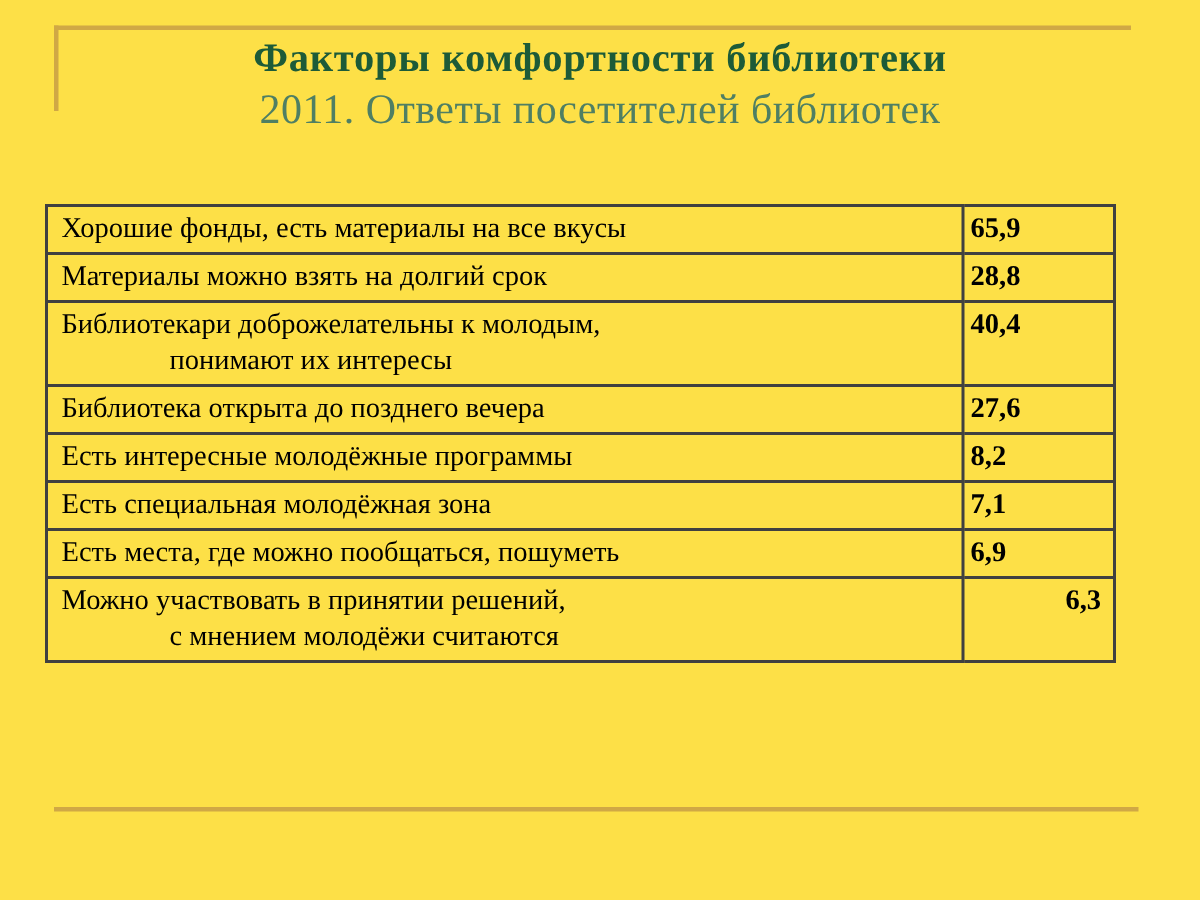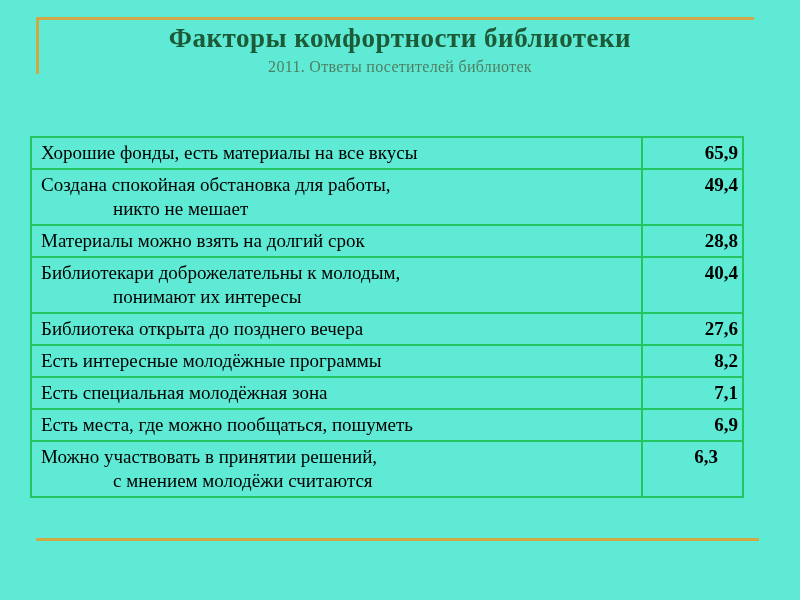--- a/index.html
+++ b/index.html
@@ -1,21 +1,21 @@
 <!DOCTYPE html>
 <html lang="ru"><head>
 <meta charset="utf-8">
 <style>
   html, body { margin: 0; padding: 0; background: #e8e8e8; }
   .slide {
     position: relative;
     width: 800px;
     height: 600px;
     margin: 0 auto;
-    background: #5eead4;
+    background: #fde047;
     overflow: hidden;
     font-family: "Liberation Serif", "DejaVu Serif", serif;
   }
 
   
   .gold-frame {
     position: absolute;
     left: 36px;
     top: 17px;
     width: 715px;
@@ -45,53 +45,53 @@
     font-size: 27px;
     font-weight: bold;
     letter-spacing: 0.5px;
   }
   .subtitle {
     position: absolute;
     left: 0;
     width: 100%;
     text-align: center;
     color: #4f7f63;
-    font-size: 16px;
+    font-size: 28px;
     letter-spacing: 0.3px;
   }
   .subtitle.line1 { top: 58px; }
   .subtitle.line2 { top: 86px; }
 
   table.factors {
     position: absolute;
     left: 30px;
     top: 136px;
     width: 712px;
     border-collapse: collapse;
     table-layout: fixed;
     z-index: 1;
   }
   table.factors td {
-    border: 2px solid #22c55e;
+    border: 2px solid #404040;
     vertical-align: top;
     font-size: 19px;
     line-height: 24px;
     color: #000000;
   }
   td.factor { padding: 3px 6px 3px 9px; }
   td.factor .l2 { padding-left: 72px; }
   td.value {
-    text-align: right;
+    text-align: left;
     font-weight: bold;
     padding: 3px 4px;
   }
   
   table.factors tr:last-child td.value {
     text-align: right;
-    padding-right: 24px;
+    padding-right: 8px;
   }
 </style>
 </head>
 <body>
 
 <div class="slide">
 
   <div class="gold-frame"></div>
 
   <div class="title">Факторы комфортности библиотеки</div>
@@ -104,24 +104,20 @@
       <col style="width: 611px;">
       <col style="width: 101px;">
     </colgroup>
     <tbody>
   <tr>
     <td class="factor"><span class="l1">Хорошие фонды, есть материалы на все вкусы</span></td>
     <td class="value">65,9</td>
   </tr>
 
 
-  <tr>
-    <td class="factor"><span class="l1">Создана спокойная обстановка для работы,</span><br><span class="l2">никто не мешает</span></td>
-    <td class="value">49,4</td>
-  </tr>
 
   <tr>
     <td class="factor"><span class="l1">Материалы можно взять на долгий срок</span></td>
     <td class="value">28,8</td>
   </tr>
 
   <tr>
     <td class="factor"><span class="l1">Библиотекари доброжелательны к молодым,</span><br><span class="l2">понимают их интересы</span></td>
     <td class="value">40,4</td>
   </tr>

